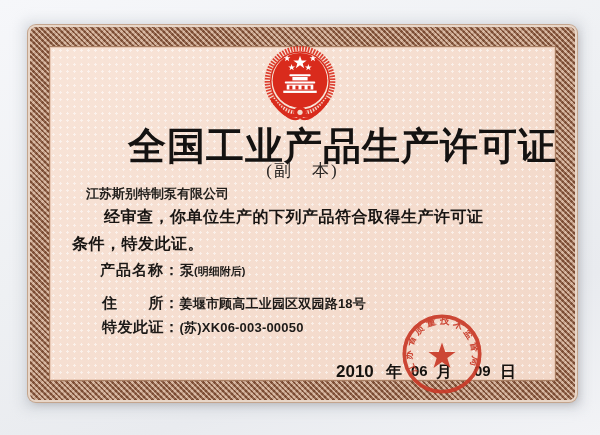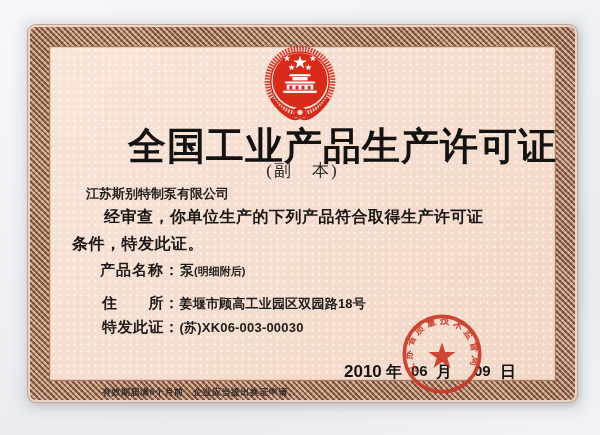--- a/index.html
+++ b/index.html
@@ -120,27 +120,26 @@
 
     <div class="product-row">
       <span class="lbl">产品名称：</span><span class="val">泵</span><span class="note">(明细附后)</span>
     </div>
 
     <div class="fields">
       <div class="field-row">
         <span class="lbl">住　　所：</span><span class="val">姜堰市顾高工业园区双园路18号</span>
       </div>
       <div class="field-row">
-        <span class="lbl">特发此证：</span><span class="val">(苏)XK06-003-00030</span>
+        <span class="lbl">特发此证：</span><span class="val">(苏)XK06-003-00050</span>
       </div>
     </div>
 
-    <div class="note-small">有效期届满6个月前，企业应当提出换证申请。</div>
 
-    <span class="date-part d-num" style="left:294px;">2010</span>
+    <span class="date-part d-num" style="left:286px;">2010</span>
     <span class="date-part d-unit" style="left:336px;">年</span>
     <span class="date-part d-num-sm" style="left:361px;">06</span>
     <span class="date-part d-unit" style="left:386px;">月</span>
     <span class="date-part d-num-sm" style="left:424px;">09</span>
     <span class="date-part d-unit" style="left:450px;">日</span>
 
     <svg class="seal" viewBox="0 0 100 100" aria-hidden="true">
       <circle cx="50" cy="50" r="46" fill="none" stroke="#c93a28" stroke-width="4.5"></circle>
       <path id="sealArc" d="M21,73 A37,37 0 1 1 79,73" fill="none"></path>
       <text font-size="12" font-weight="bold" fill="#c93a28" letter-spacing="3.6" font-family="Liberation Sans, sans-serif">

